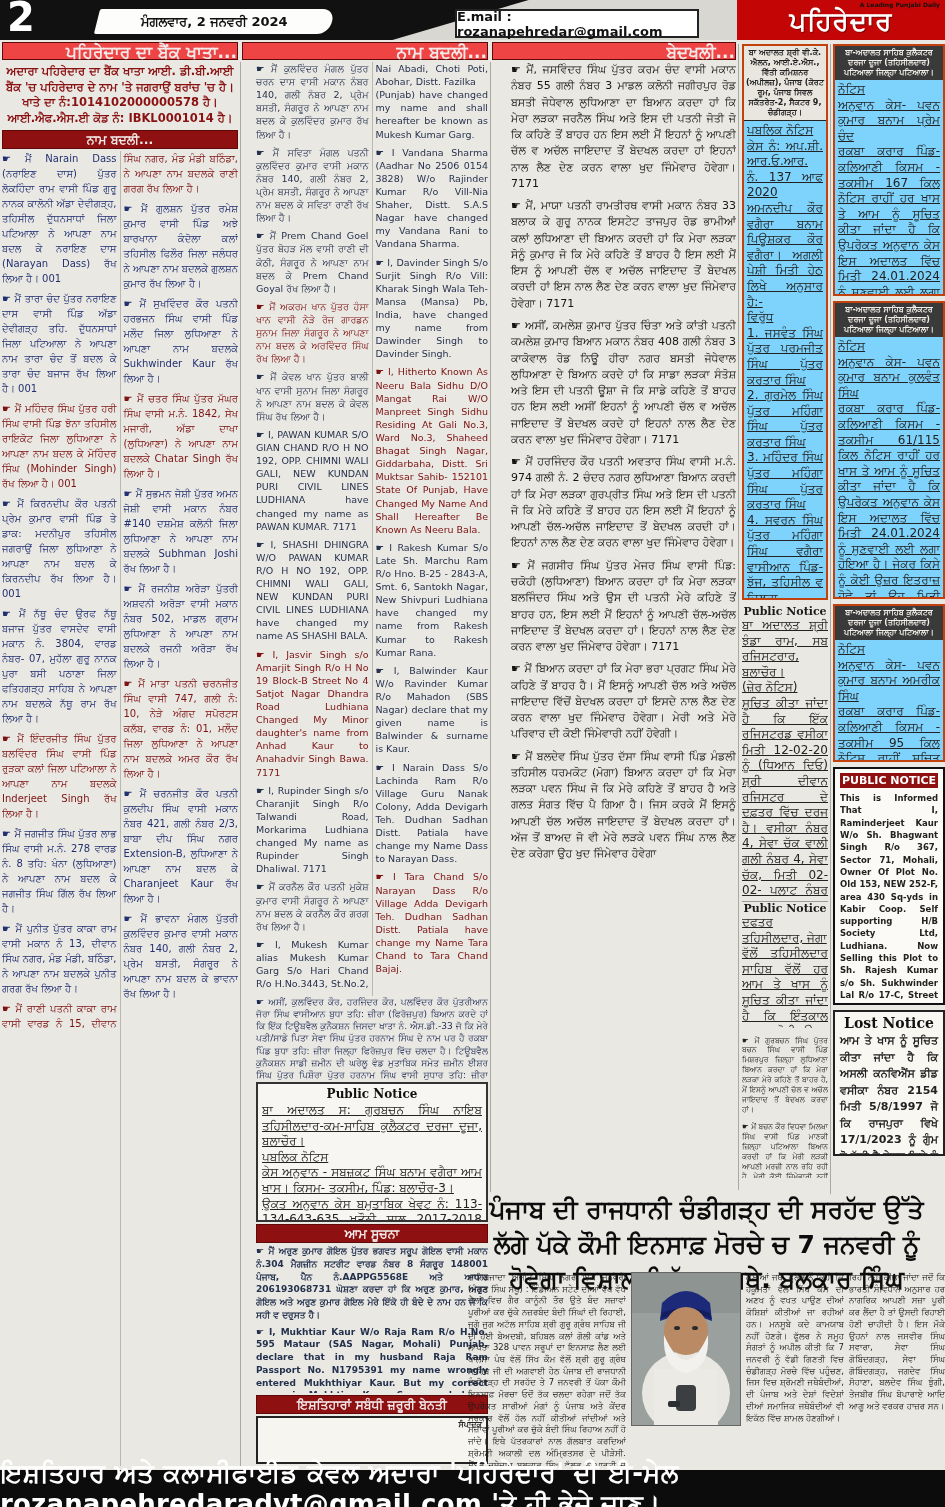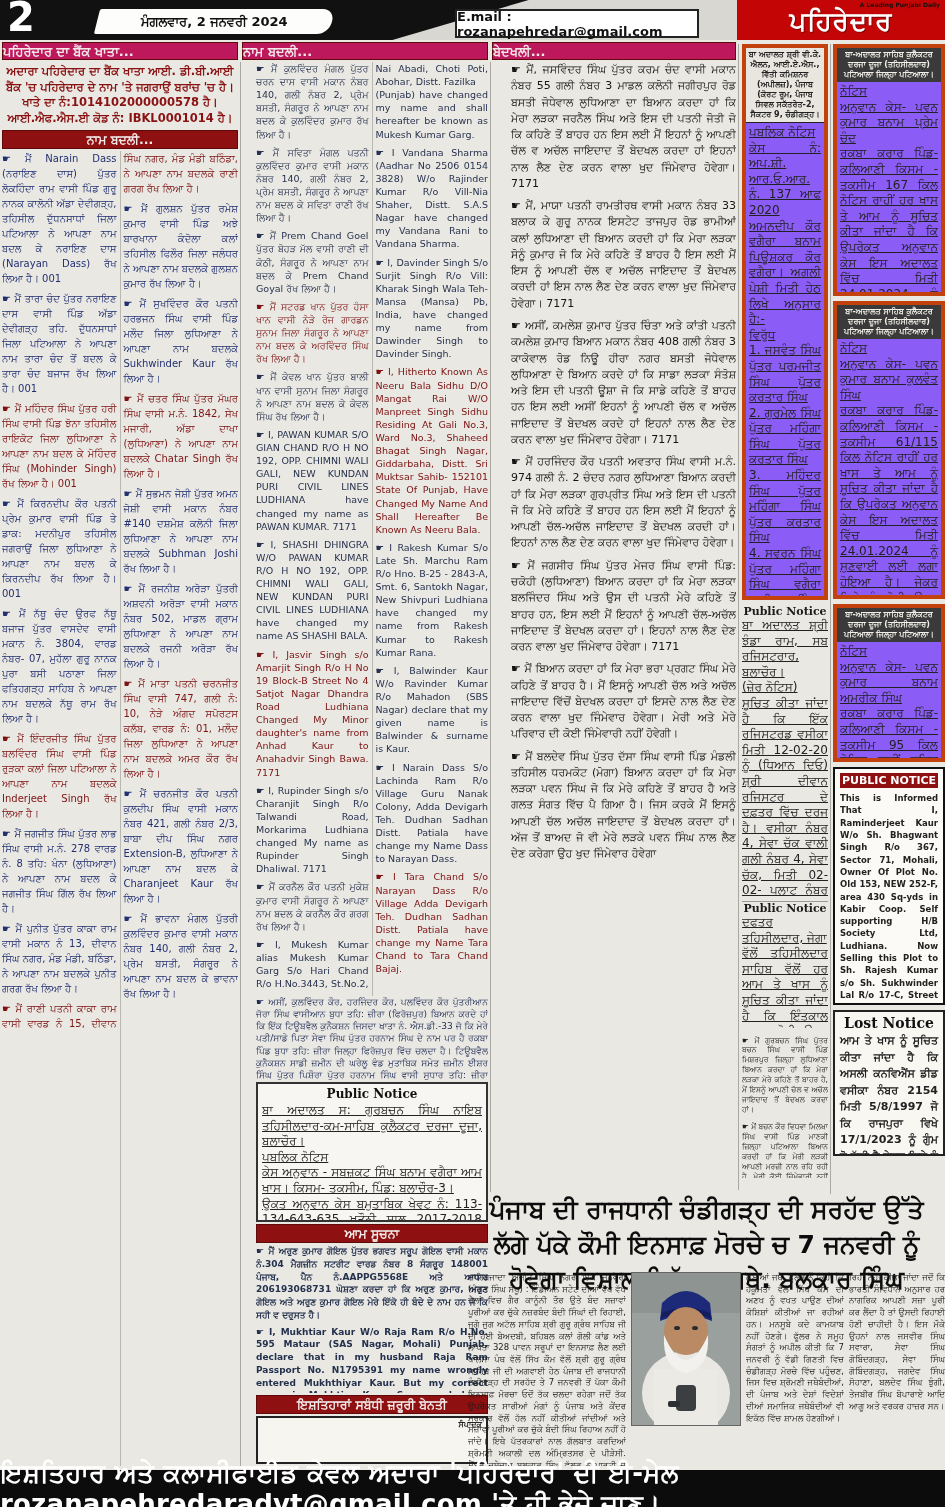--- a/index.html
+++ b/index.html
@@ -15,22 +15,22 @@
             display:flex;align-items:center;justify-content:center;}
   .datepill span{transform:skewX(14deg);font-size:13px;font-weight:bold;color:#111;}
   .emailbox{position:absolute;left:455px;top:9px;width:240px;height:25px;background:#fff;
             border:2px solid #222;display:flex;align-items:center;justify-content:center;
             font-size:13px;font-weight:bold;color:#111;}
   .masthead{position:absolute;left:737px;top:0;width:208px;height:40px;background:#c40505;}
   .tagline{position:absolute;right:5px;top:1px;font-size:6px;color:#111;font-weight:bold;}
   .mast-title{position:absolute;left:0;top:6px;width:100%;text-align:center;font-size:26px;
               font-weight:bold;color:#fff;letter-spacing:1px;text-shadow:1px 1px 0 #7a0303;}
   
-  .bar{position:absolute;top:42px;height:18px;background:#be185d;color:#f3e9e9;
-       font-size:13px;font-weight:bold;text-align:left;line-height:18px;
+  .bar{position:absolute;top:42px;height:18px;background:#ef4444;color:#f3e9e9;
+       font-size:17px;font-weight:bold;text-align:right;line-height:18px;
        border:1px solid #5e0a0a;box-sizing:border-box;}
   .bar-inline{height:17px;background:#8e1010;color:#f3e9e9;font-size:12.5px;font-weight:bold;
        text-align:center;line-height:17px;border:1px solid #5e0a0a;margin:2px 0;}
   
   .col{position:absolute;box-sizing:border-box;overflow:hidden;}
   .rule{border-left:1px solid #a9a8a2;}
   .bank-text{font-size:11.5px;font-weight:bold;color:#8a1111;line-height:1.35;text-align:center;padding:2px 1px;}
   .twocol{column-count:2;column-gap:7px;column-rule:1px solid #b8b7b0;}
   .twocol p,.adlist p{margin:0 0 5px 0;text-align:justify;}
   .ads-a{font-size:10px;line-height:1.5;}
@@ -41,21 +41,21 @@
   .ads-b p:nth-child(4n){color:#7c1212;}
   .evict{font-size:11px;line-height:1.48;font-weight:500;}
   .evict p{color:#141414;margin:0 0 6px 0;text-align:justify;}
   .smallpara{font-size:9px;line-height:1.35;text-align:justify;color:#1e2a52;}
   .noticebox{border:2px solid #333;background:#f7f6f2;box-sizing:border-box;padding:3px 4px;overflow:hidden;}
   .noticebox .nb-title{text-align:center;font-family:"DejaVu Serif","Liberation Serif",serif;
                        font-weight:bold;font-size:12px;margin:0 0 2px 0;color:#111;}
   .tiny{font-size:12px;line-height:1.3;text-align:justify;color:#222;text-decoration:underline;}
   .tiny2{font-size:7.5px;line-height:1.32;text-align:justify;color:#222;}
   .prelines{white-space:pre-line;}
-  .courtbox{border:4px solid #c2410c;background:#8b5cf6;box-sizing:border-box;margin-bottom:5px;overflow:hidden;}
+  .courtbox{border:2px solid #c2410c;background:#7dd3fc;box-sizing:border-box;margin-bottom:5px;overflow:hidden;}
   .courtbox .cb-hd{background:#3a3a3a;color:#f2efe8;font-size:8px;font-weight:bold;text-align:center;
                    padding:2px 2px;line-height:1.25;}
   .cb-hd.lightcap{background:#e8e6df;color:#222;border-bottom:1px solid #222;}
   .courtbox .cb-bd{padding:2px 3px;}
   .pn-en{border:2px solid #111;background:#fbfaf6;box-sizing:border-box;padding:4px 5px;overflow:hidden;}
   .pn-en .pn-hd{background:#8e1010;color:#fff;font-weight:bold;text-align:center;font-size:11px;
                 padding:1px 0;margin-bottom:4px;}
   .pn-en .pn-bd{font-size:8.5px;line-height:1.45;font-weight:bold;color:#222;text-align:justify;}
   .lost{border:2px solid #222;background:#f8f7f2;box-sizing:border-box;padding:3px 5px;overflow:hidden;}
   .lost .lost-hd{text-align:center;font-family:"DejaVu Serif","Liberation Serif",serif;
@@ -122,21 +122,21 @@
         <p class="ad">☛ ਮੈਂ ਭਾਵਨਾ ਮੰਗਲ ਪੁੱਤਰੀ ਕੁਲਵਿੰਦਰ ਕੁਮਾਰ ਵਾਸੀ ਮਕਾਨ ਨੰਬਰ 140, ਗਲੀ ਨੰਬਰ 2, ਪ੍ਰੇਮ ਬਸਤੀ, ਸੰਗਰੂਰ ਨੇ ਆਪਣਾ ਨਾਮ ਬਦਲ ਕੇ ਭਾਵਨਾ ਰੱਖ ਲਿਆ ਹੈ।</p>
       </div>
   </div>
 
   <div class="col rule" style="left:240px;top:62px;width:248px;height:1404px;padding-left:15px;">
     <div class="twocol ads-b" style="height:934px;">
       <div>
           <p class="ad">☛ ਮੈਂ ਕੁਲਵਿੰਦਰ ਮੰਗਲ ਪੁੱਤਰ ਚਰਨ ਦਾਸ ਵਾਸੀ ਮਕਾਨ ਨੰਬਰ 140, ਗਲੀ ਨੰਬਰ 2, ਪ੍ਰੇਮ ਬਸਤੀ, ਸੰਗਰੂਰ ਨੇ ਆਪਣਾ ਨਾਮ ਬਦਲ ਕੇ ਕੁਲਵਿੰਦਰ ਕੁਮਾਰ ਰੱਖ ਲਿਆ ਹੈ।</p>
           <p class="ad">☛ ਮੈਂ ਸਵਿਤਾ ਮੰਗਲ ਪਤਨੀ ਕੁਲਵਿੰਦਰ ਕੁਮਾਰ ਵਾਸੀ ਮਕਾਨ ਨੰਬਰ 140, ਗਲੀ ਨੰਬਰ 2, ਪ੍ਰੇਮ ਬਸਤੀ, ਸੰਗਰੂਰ ਨੇ ਆਪਣਾ ਨਾਮ ਬਦਲ ਕੇ ਸਵਿਤਾ ਰਾਣੀ ਰੱਖ ਲਿਆ ਹੈ।</p>
           <p class="ad">☛ ਮੈਂ Prem Chand Goel ਪੁੱਤਰ ਬੋਹੜ ਮੱਲ ਵਾਸੀ ਰਾਣੀ ਦੀ ਕੋਠੀ, ਸੰਗਰੂਰ ਨੇ ਆਪਣਾ ਨਾਮ ਬਦਲ ਕੇ Prem Chand Goyal ਰੱਖ ਲਿਆ ਹੈ।</p>
-          <p class="ad">☛ ਮੈਂ ਸਟਰਡ ਖਾਨ ਪੁੱਤਰ ਹੰਸਾ ਖਾਨ ਵਾਸੀ ਨੇੜੇ ਰੋਜ ਗਾਰਡਨ ਸੁਨਾਮ ਜਿਲਾ ਸੰਗਰੂਰ ਨੇ ਆਪਣਾ ਨਾਮ ਬਦਲ ਕੇ ਅਰਵਿੰਦਰ ਸਿੰਘ ਰੱਖ ਲਿਆ ਹੈ।</p>
+          <p class="ad">☛ ਮੈਂ ਅਕਰਮ ਖਾਨ ਪੁੱਤਰ ਹੰਸਾ ਖਾਨ ਵਾਸੀ ਨੇੜੇ ਰੋਜ ਗਾਰਡਨ ਸੁਨਾਮ ਜਿਲਾ ਸੰਗਰੂਰ ਨੇ ਆਪਣਾ ਨਾਮ ਬਦਲ ਕੇ ਅਰਵਿੰਦਰ ਸਿੰਘ ਰੱਖ ਲਿਆ ਹੈ।</p>
           <p class="ad">☛ ਮੈਂ ਕੇਵਲ ਖਾਨ ਪੁੱਤਰ ਬਾਲੀ ਖਾਨ ਵਾਸੀ ਸੁਨਾਮ ਜਿਲਾ ਸੰਗਰੂਰ ਨੇ ਆਪਣਾ ਨਾਮ ਬਦਲ ਕੇ ਕੇਵਲ ਸਿੰਘ ਰੱਖ ਲਿਆ ਹੈ।</p>
           <p class="ad">☛ I, PAWAN KUMAR S/O GIAN CHAND R/O H NO 192, OPP. CHIMNI WALI GALI, NEW KUNDAN PURI CIVIL LINES LUDHIANA have changed my name as PAWAN KUMAR. 7171</p>
           <p class="ad">☛ I, SHASHI DHINGRA W/O PAWAN KUMAR R/O H NO 192, OPP. CHIMNI WALI GALI, NEW KUNDAN PURI CIVIL LINES LUDHIANA have changed my name AS SHASHI BALA.</p>
           <p class="ad">☛ I, Jasvir Singh s/o Amarjit Singh R/o H No 19 Block-B Street No 4 Satjot Nagar Dhandra Road Ludhiana Changed My Minor daughter's name from Anhad Kaur to Anahadvir Singh Bawa. 7171</p>
           <p class="ad">☛ I, Rupinder Singh s/o Charanjit Singh R/o Talwandi Road, Morkarima Ludhiana changed My name as Rupinder Singh Dhaliwal. 7171</p>
           <p class="ad">☛ ਮੈਂ ਕਰਨੈਲ ਕੌਰ ਪਤਨੀ ਮੁਕੇਸ਼ ਕੁਮਾਰ ਵਾਸੀ ਸੰਗਰੂਰ ਨੇ ਆਪਣਾ ਨਾਮ ਬਦਲ ਕੇ ਕਰਨੈਲ ਕੌਰ ਗਰਗ ਰੱਖ ਲਿਆ ਹੈ।</p>
           <p class="ad">☛ I, Mukesh Kumar alias Mukesh Kumar Garg S/o Hari Chand R/o H.No.3443, St.No.2, Nai Abadi, Choti Poti, Abohar, Distt. Fazilka</p>
         </div>
       <div>
           <p class="ad">(Punjab) have changed my name and shall hereafter be known as Mukesh Kumar Garg.</p>

